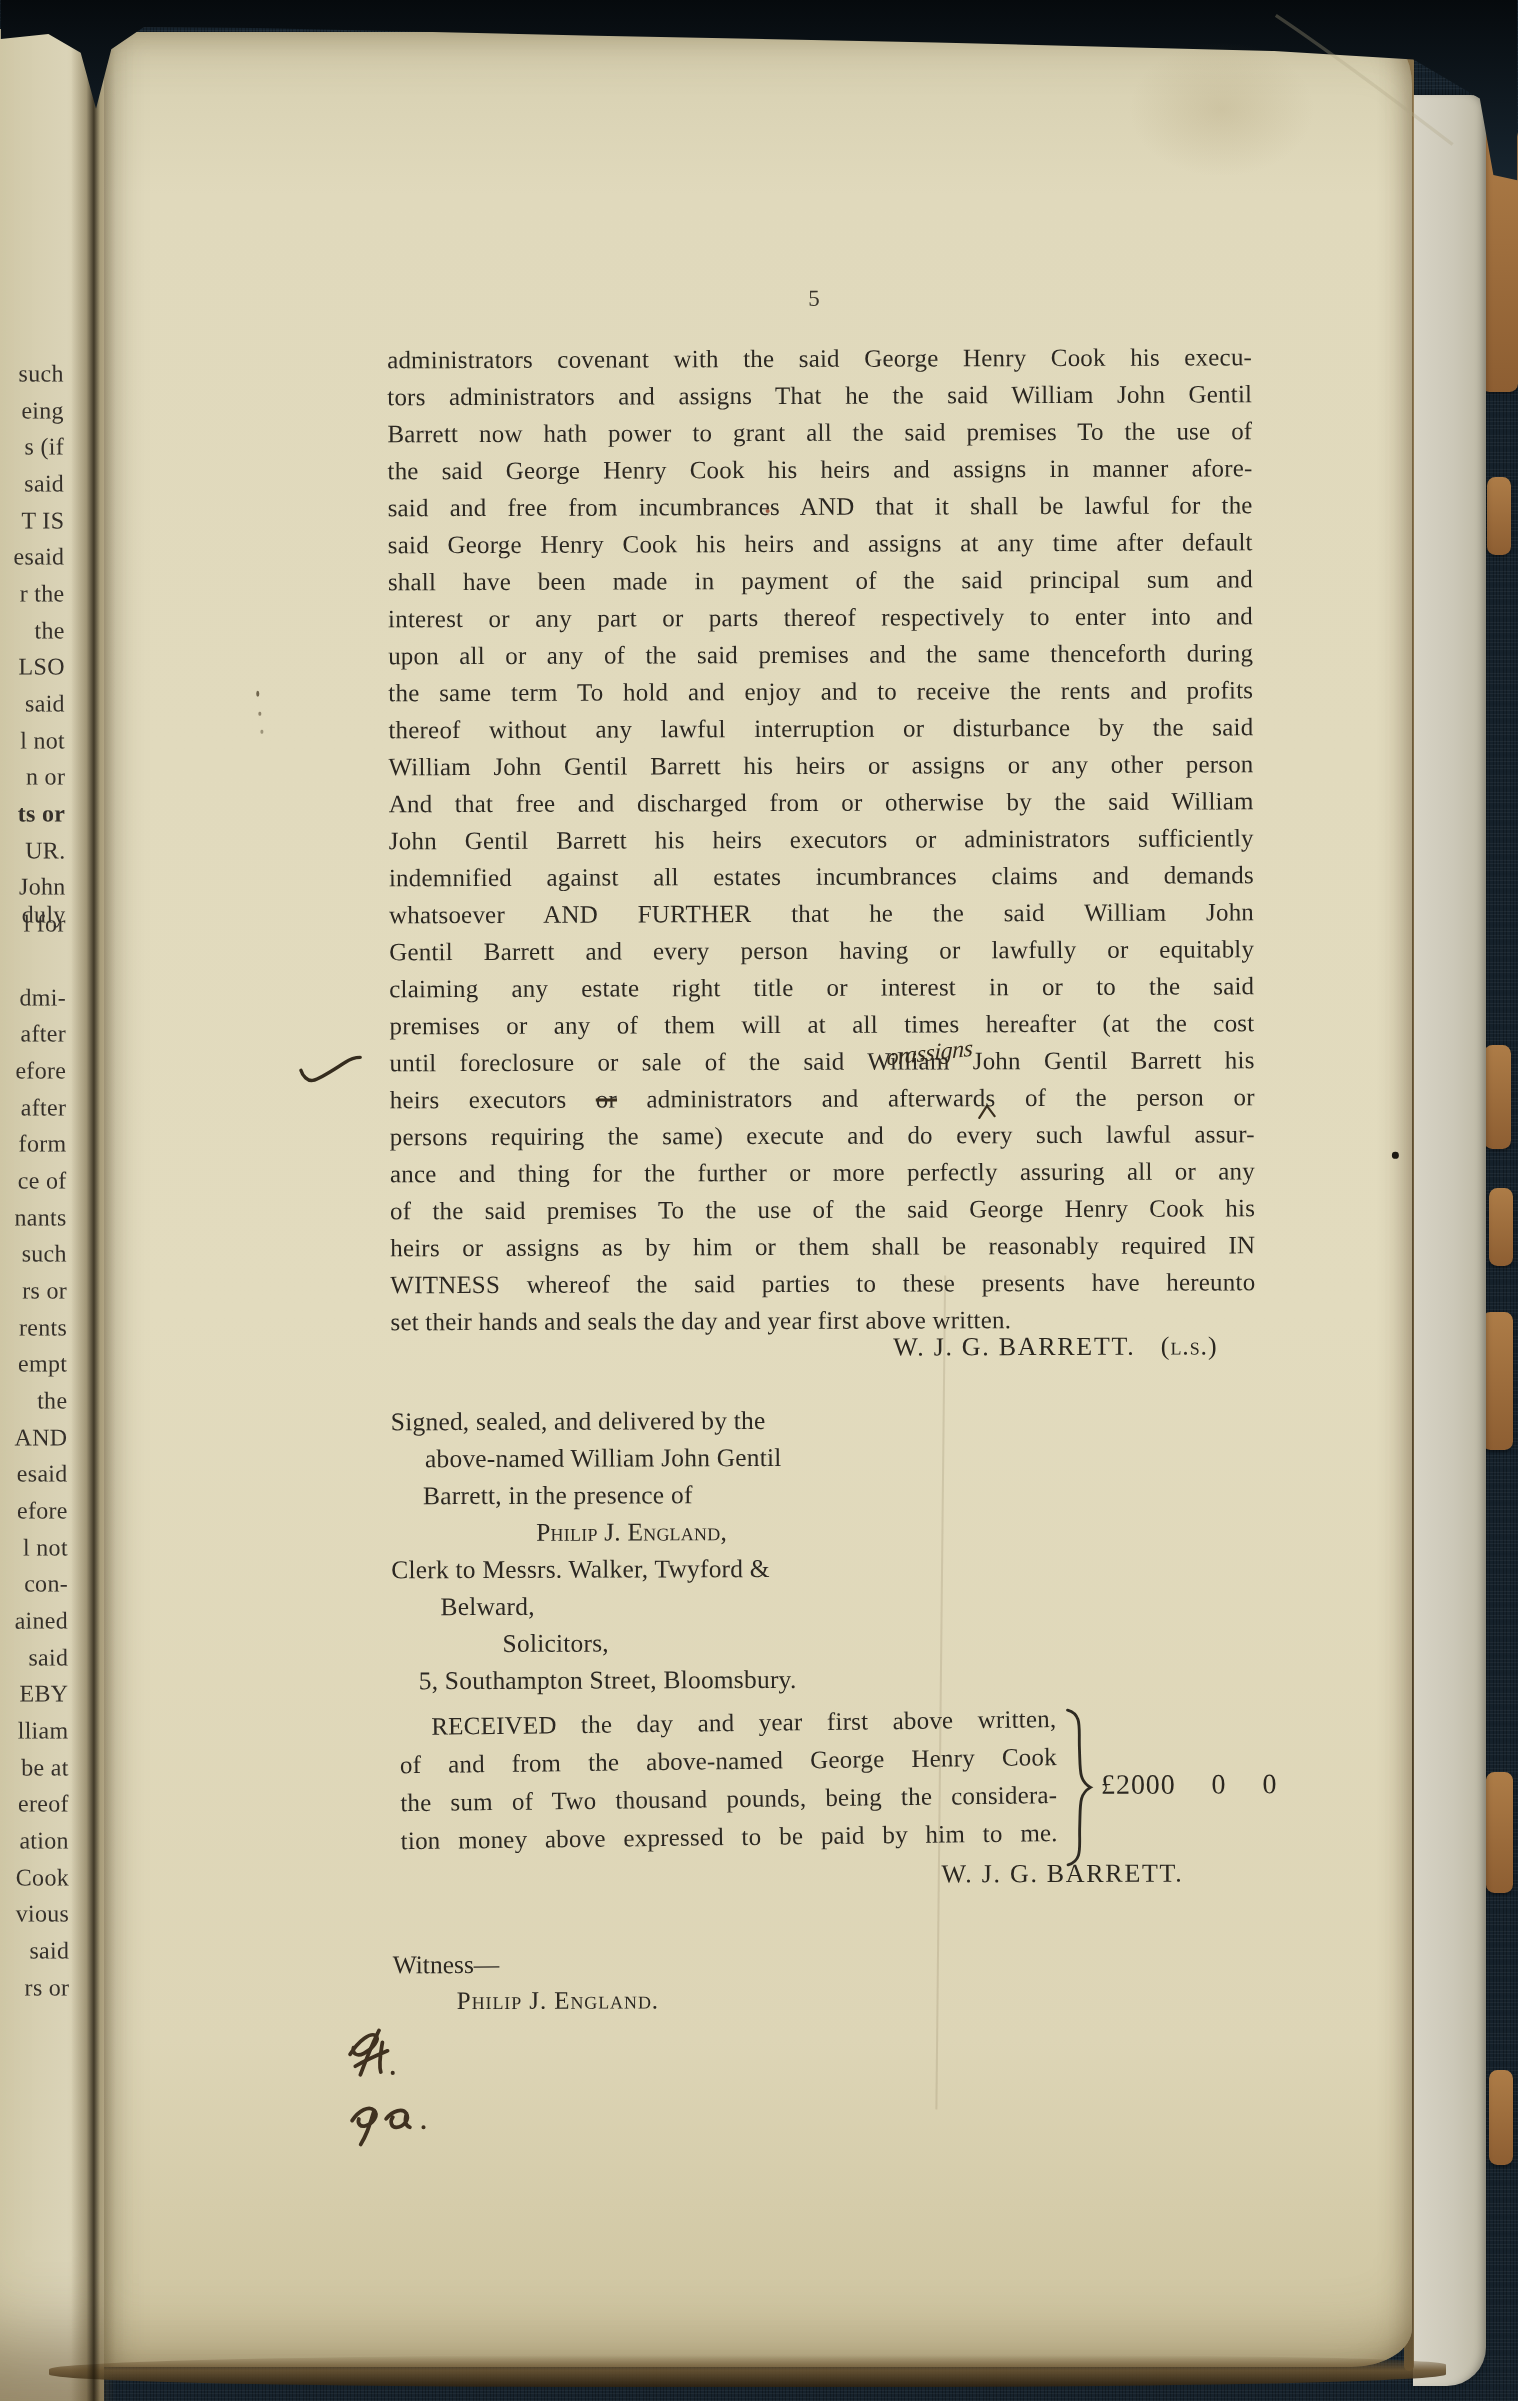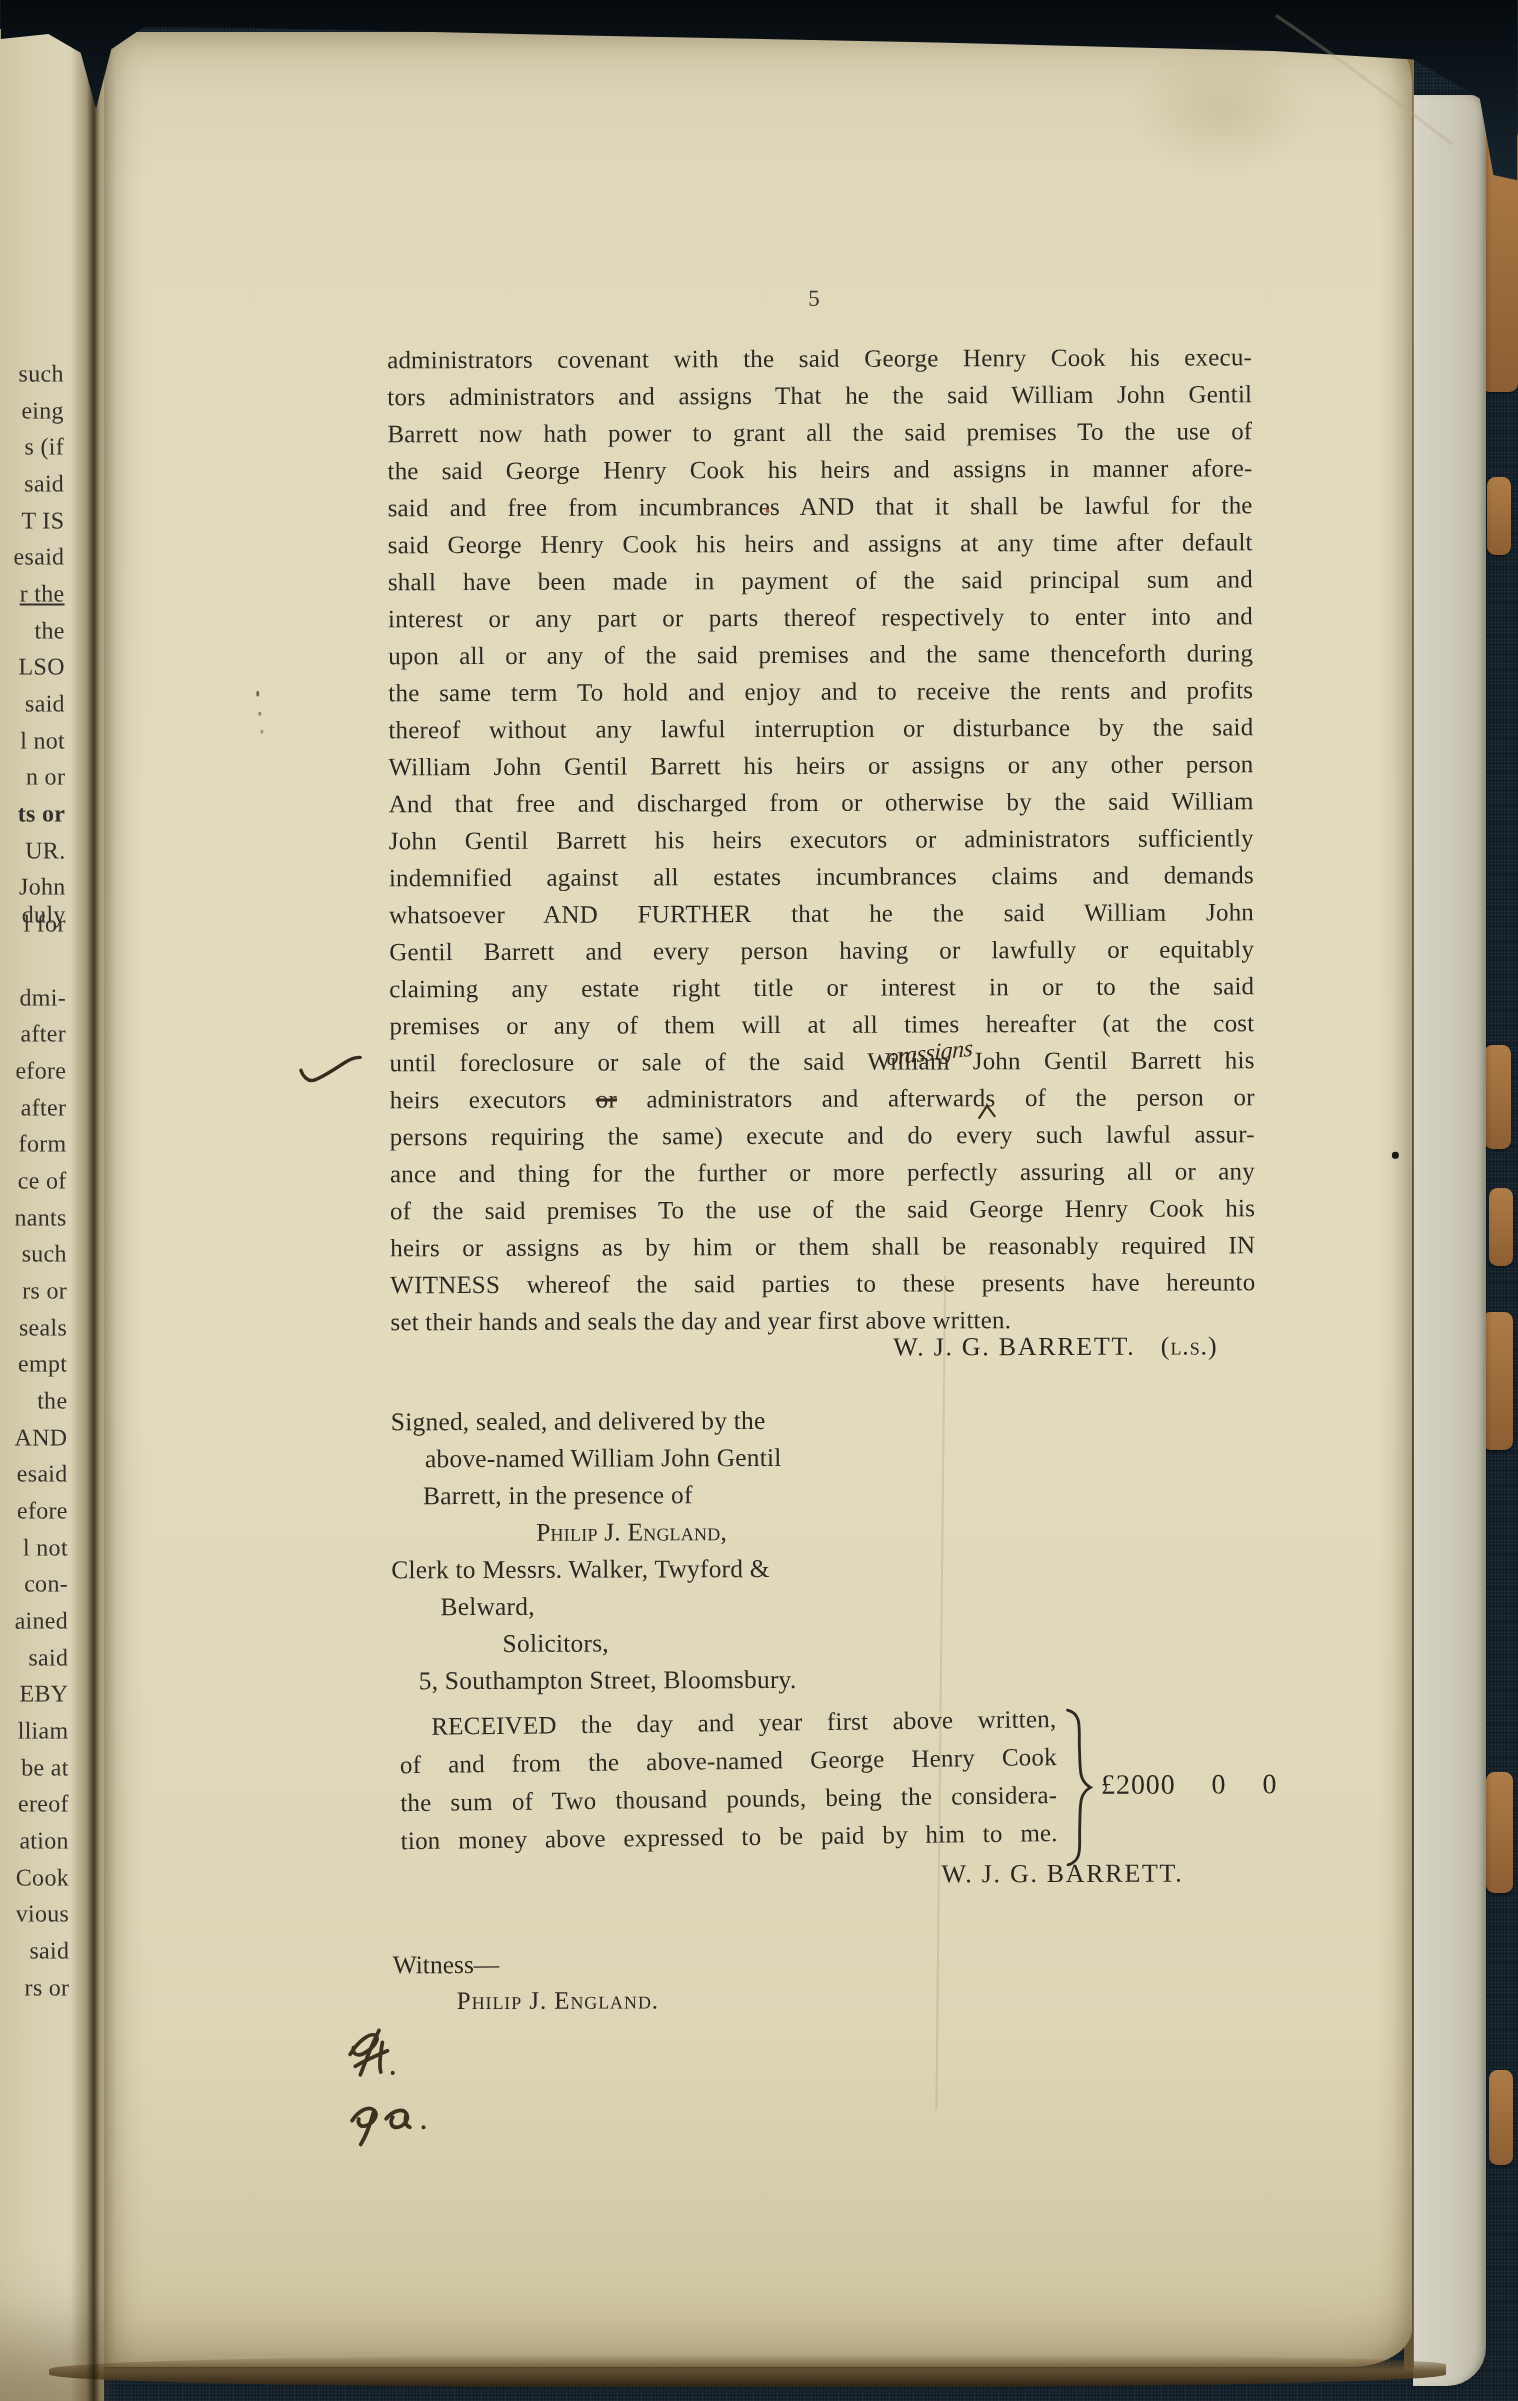--- a/index.html
+++ b/index.html
@@ -135,41 +135,41 @@
 
 <div class="content">
 
   <div class="margin-col">
       <div class="margin-word" style="top: 354px;">such</div>
       <div class="margin-word" style="top: 391px;">eing</div>
       <div class="margin-word" style="top: 427px;">s (if</div>
       <div class="margin-word" style="top: 464px;">said</div>
       <div class="margin-word" style="top: 501px;">T IS</div>
       <div class="margin-word" style="top: 537px;">esaid</div>
-      <div class="margin-word" style="top: 574px; text-decoration: underline;">r the</div>
+      <div class="margin-word" style="top: 574px;">r the</div>
       <div class="margin-word" style="top: 611px;">the</div>
       <div class="margin-word" style="top: 647px;">LSO</div>
       <div class="margin-word" style="top: 684px;">said</div>
       <div class="margin-word" style="top: 721px;">l not</div>
       <div class="margin-word" style="top: 757px;">n or</div>
       <div class="margin-word" style="top: 794px; font-weight: bold;">ts or</div>
       <div class="margin-word" style="top: 831px;">UR.</div>
       <div class="margin-word" style="top: 867px;">John</div>
       <div class="margin-word" style="top: 904px;">l for</div>
       <div class="margin-word" style="top: 895px; margin-left: 16px;">duly</div>
       <div class="margin-word" style="top: 978px;">dmi-</div>
       <div class="margin-word" style="top: 1014px;">after</div>
       <div class="margin-word" style="top: 1051px;">efore</div>
       <div class="margin-word" style="top: 1088px;">after</div>
       <div class="margin-word" style="top: 1124px;">form</div>
       <div class="margin-word" style="top: 1161px;">ce of</div>
       <div class="margin-word" style="top: 1198px;">nants</div>
       <div class="margin-word" style="top: 1234px;">such</div>
       <div class="margin-word" style="top: 1271px;">rs or</div>
-      <div class="margin-word" style="top: 1308px;">seals</div>
+      <div class="margin-word" style="top: 1308px;">rents</div>
       <div class="margin-word" style="top: 1344px;">empt</div>
       <div class="margin-word" style="top: 1381px;">the</div>
       <div class="margin-word" style="top: 1418px;">AND</div>
       <div class="margin-word" style="top: 1454px;">esaid</div>
       <div class="margin-word" style="top: 1491px;">efore</div>
       <div class="margin-word" style="top: 1528px;">l not</div>
       <div class="margin-word" style="top: 1564px;">con-</div>
       <div class="margin-word" style="top: 1601px;">ained</div>
       <div class="margin-word" style="top: 1638px;">said</div>
       <div class="margin-word" style="top: 1674px;">EBY</div>

